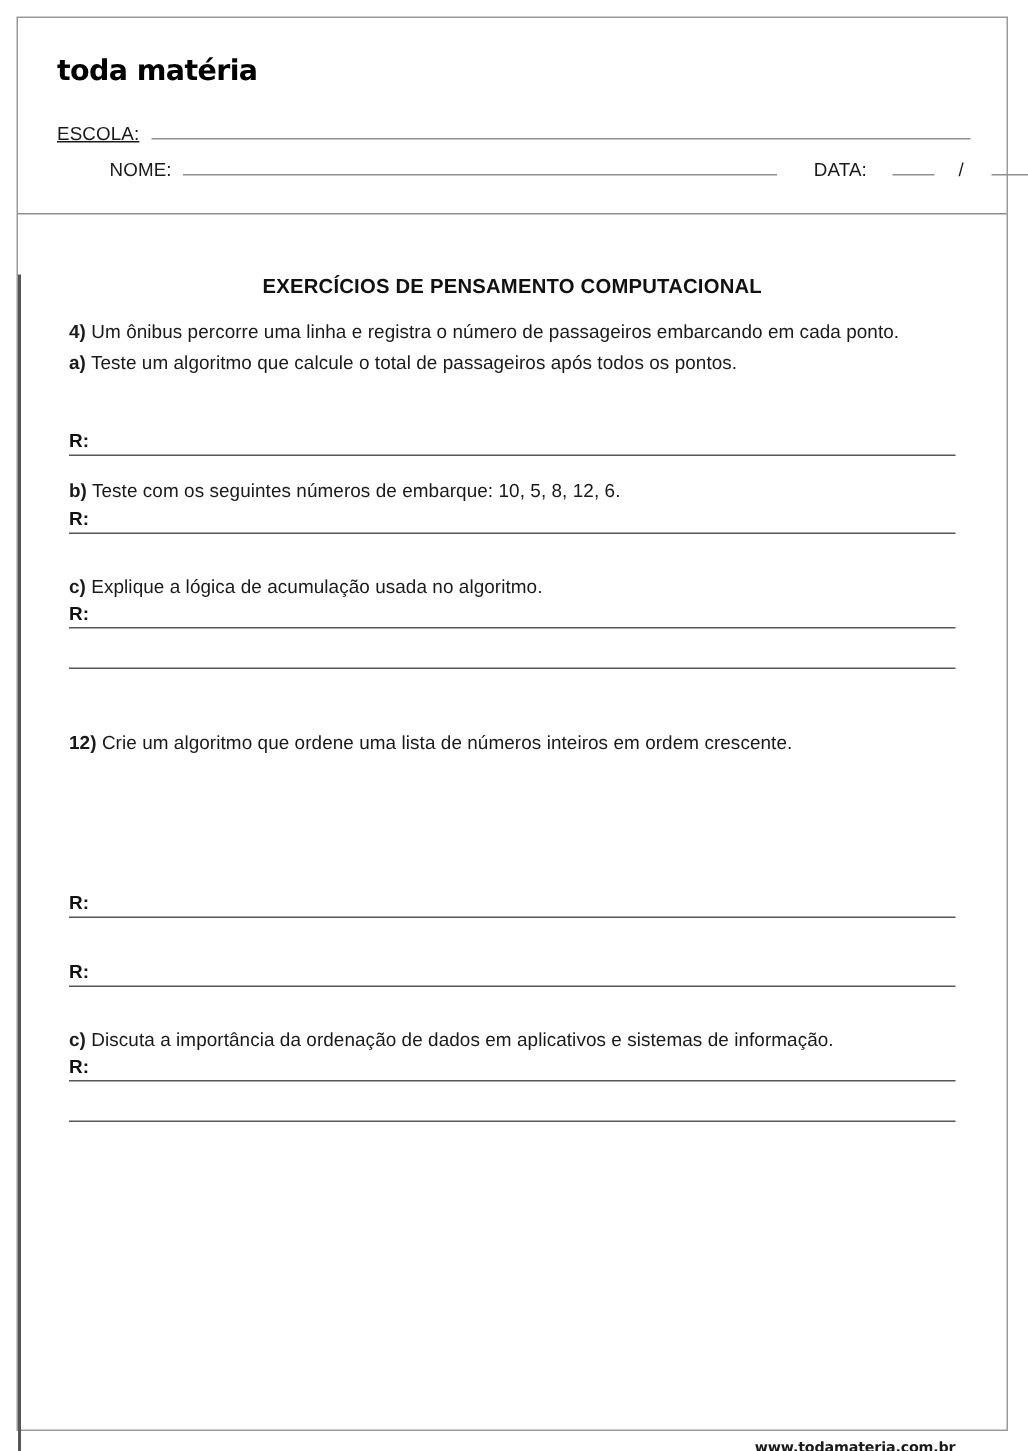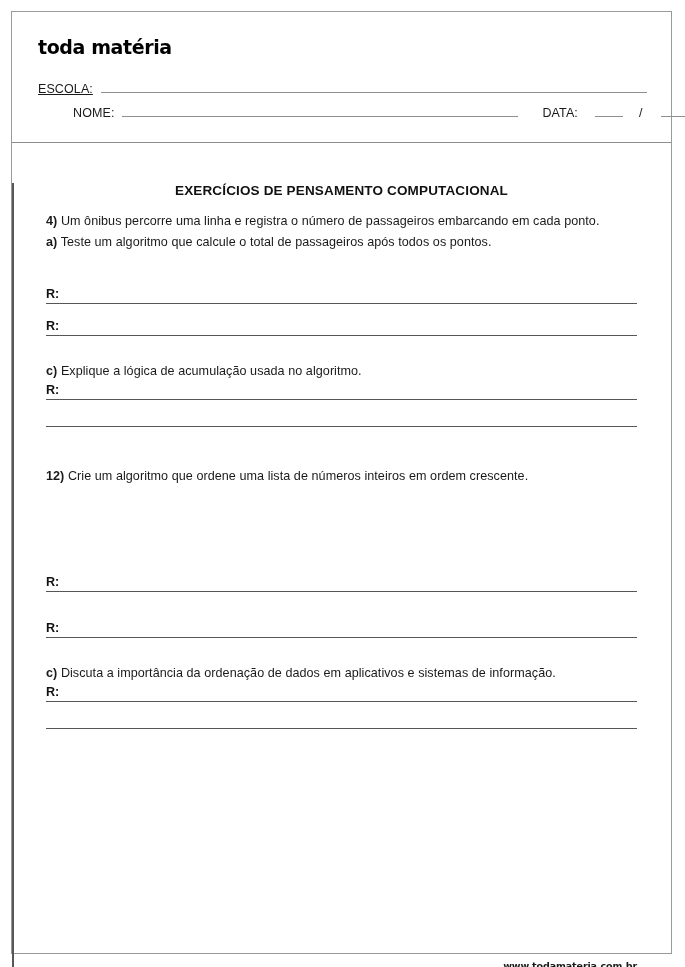--- a/index.html
+++ b/index.html
@@ -203,20 +203,24 @@
         <span>Teste um algoritmo que calcule o total de passageiros após todos os pontos.</span>
       </p>
 
       <div class="spacer-lg"></div>
 
       <div class="answer-label">R:</div>
       <div class="answer-line"></div>
 
       <div class="spacer-sm"></div>
 
+      <p class="qtext">
+        <span class="lead">b)</span>
+        <span>Teste com os seguintes números de embarque: 10, 5, 8, 12, 6.</span>
+      </p>
 
       <div class="answer-label">R:</div>
       <div class="answer-line"></div>
 
       <div class="spacer-md"></div>
 
       <p class="qtext">
         <span class="lead">c)</span>
         <span>Explique a lógica de acumulação usada no algoritmo.</span>
       </p>

